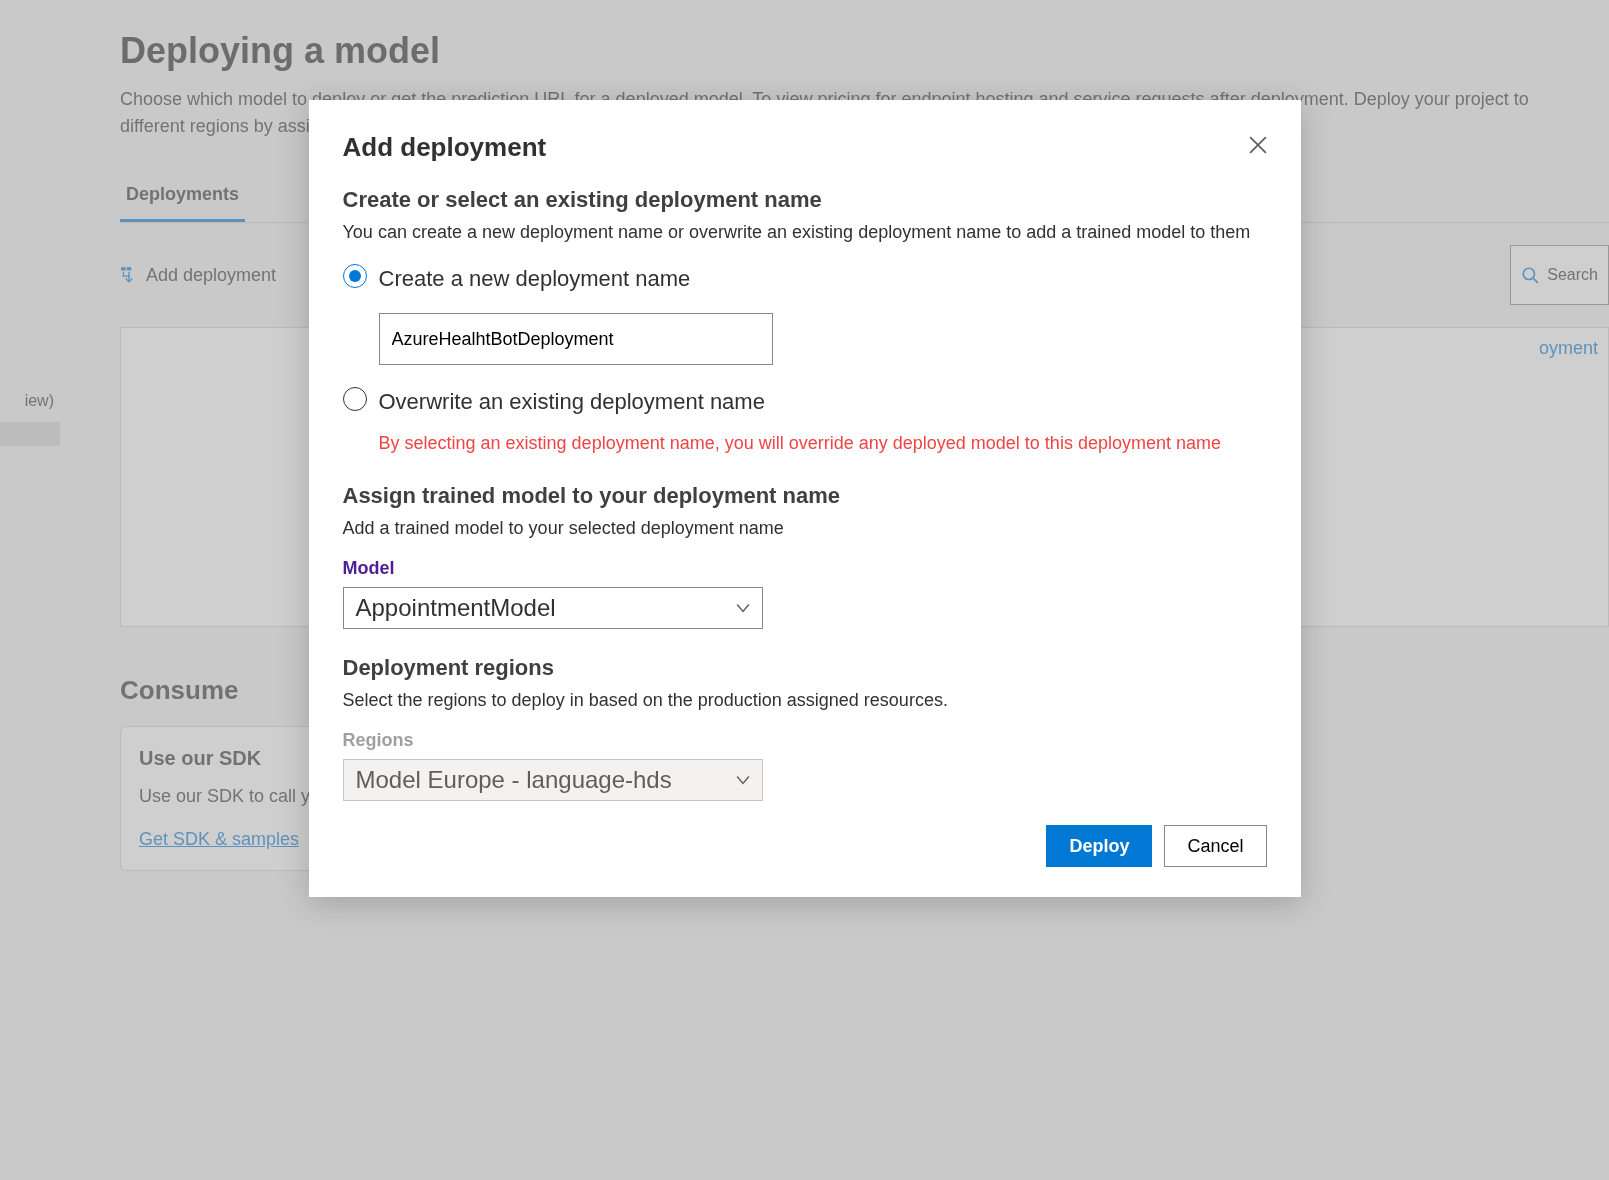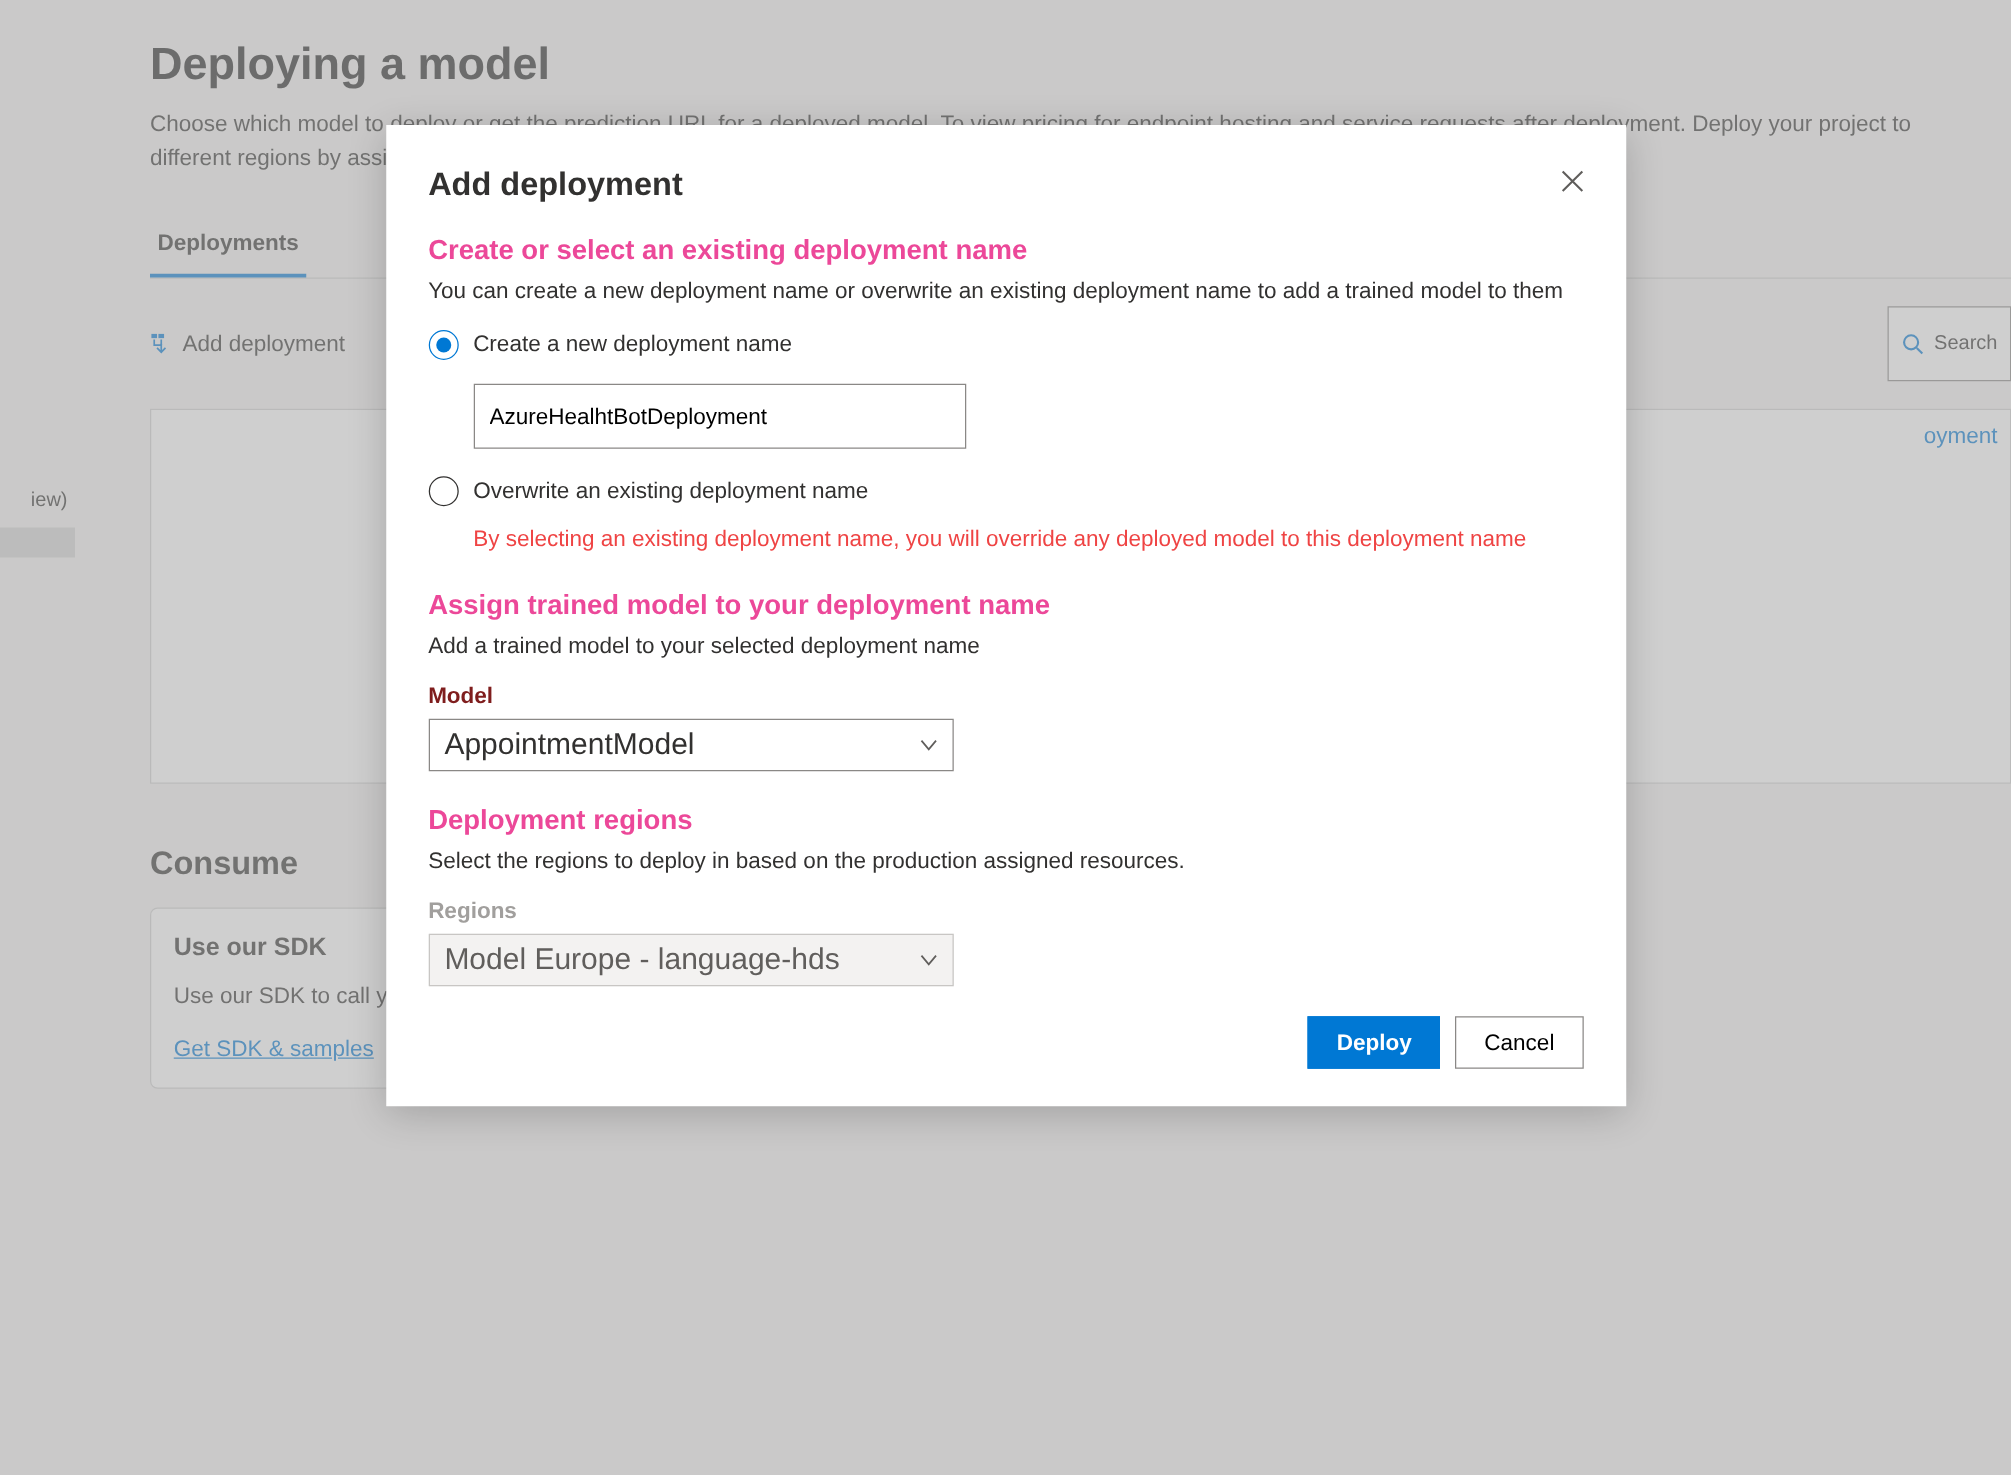--- a/index.html
+++ b/index.html
@@ -150,21 +150,21 @@
     }
     .close-icon {
       width: 18px; height: 18px;
       cursor: pointer;
       color: #605e5c;
       margin-top: 4px;
     }
     .section-title {
       font-size: 22px;
       font-weight: 600;
-      color: #ec4899;
+      color: #404040;
       margin-bottom: 6px;
     }
     .section-desc {
       font-size: 18px;
       color: #323130;
       line-height: 1.5;
       margin-bottom: 16px;
     }
     .radio-row {
       display: flex;
@@ -183,21 +183,21 @@
       margin-top: 2px;
     }
     .radio.selected { border-color: #0078d4; }
     .radio.selected::after {
       content: "";
       width: 12px; height: 12px;
       background: #0078d4;
       border-radius: 50%;
     }
     .radio-label {
-      font-size: 18px;
+      font-size: 22px;
       color: #323130;
       line-height: 1.5;
     }
     .radio-sublabel {
       font-size: 18px;
       color: #ef4444;
       margin-left: 36px;
       line-height: 1.5;
       margin-bottom: 20px;
     }
@@ -208,21 +208,21 @@
       border: 1px solid #8a8886;
       padding: 0 12px;
       font-size: 18px;
       font-family: inherit;
       margin-top: 6px;
       margin-bottom: 20px;
     }
     .field-label {
       font-size: 18px;
       font-weight: 600;
-      color: #7f1d1d;
+      color: #4c1d95;
       margin-bottom: 8px;
     }
     .select {
       width: 420px;
       height: 42px;
       border: 1px solid #8a8886;
       padding: 0 12px;
       font-size: 24px;
       display: flex;
       align-items: center;

